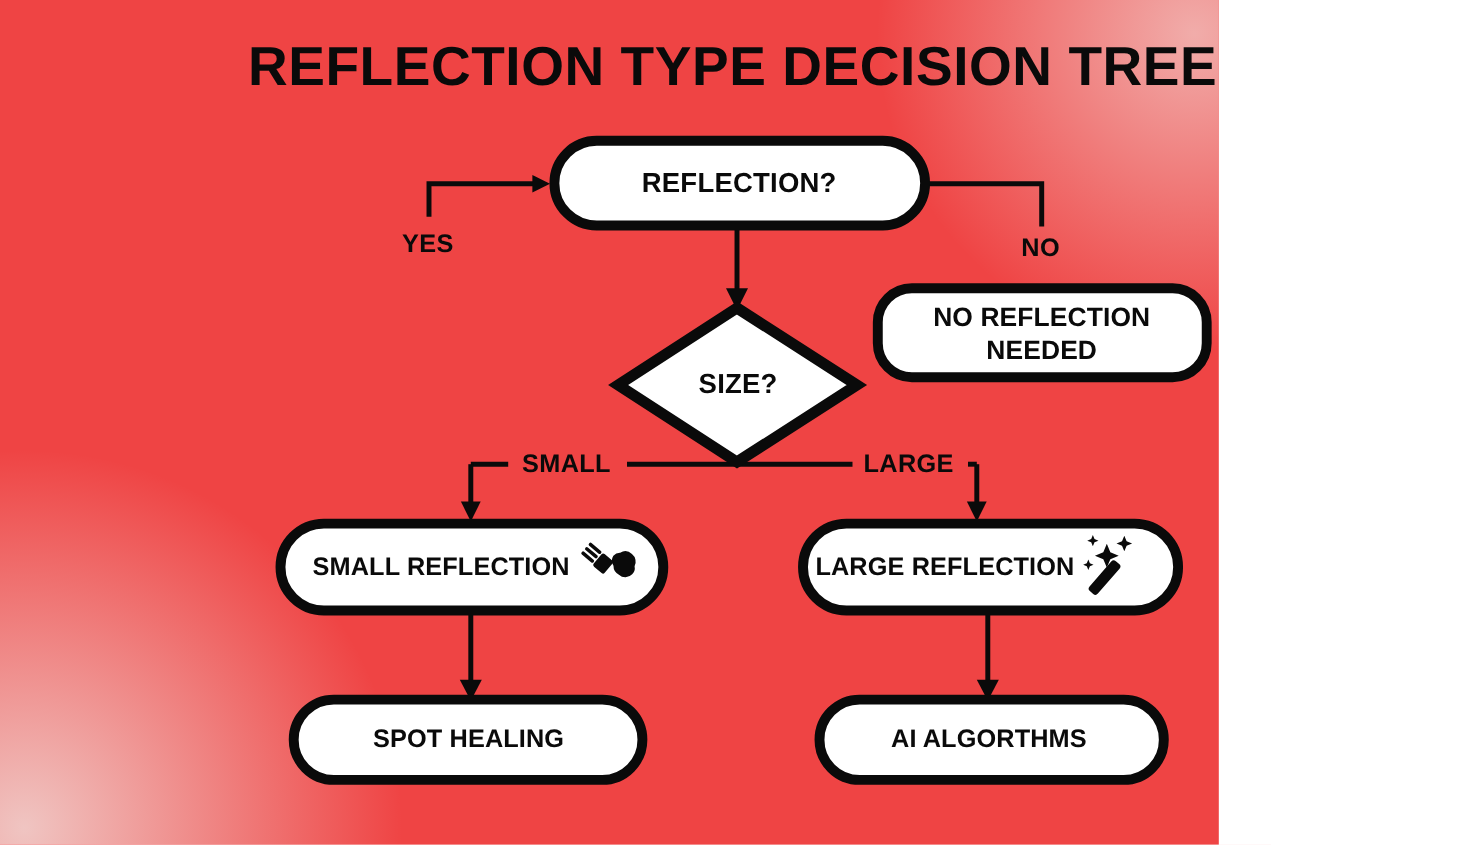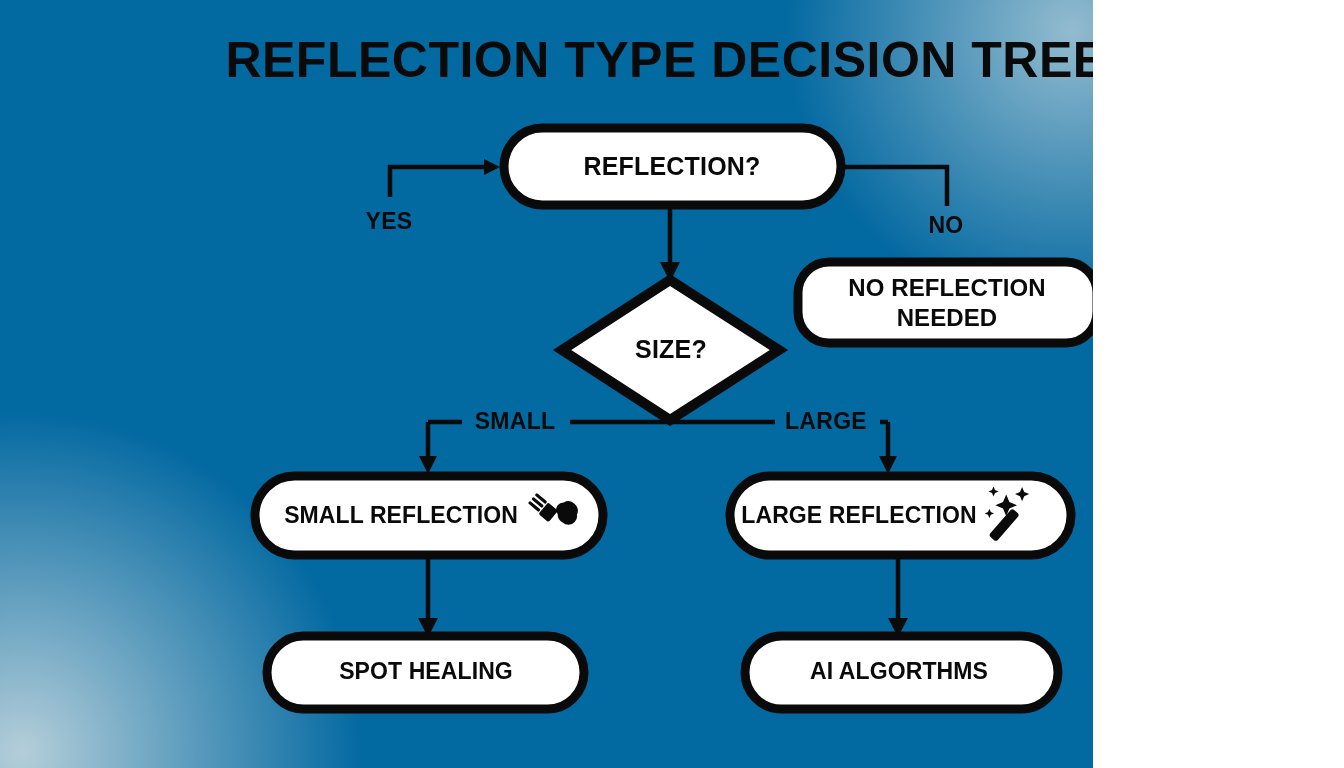--- a/index.html
+++ b/index.html
@@ -4,23 +4,24 @@
 <style>
   html, body {
     margin: 0;
     padding: 0;
     background: #ffffff;
   }
   #page {
     position: relative;
     width: 1093px;
     height: 768px;
-    background: #0369a1;
+    background: #ef4444;
     overflow: hidden;
     font-family: "Liberation Sans", sans-serif;
+    padding-left: 15px;
   }
   #page::before {
     
     content: "";
     position: absolute;
     inset: 0;
     background:
       radial-gradient(circle at 2% 98%, rgba(240,240,236,0.75) 0%, rgba(253,253,252,0) 26%),
       radial-gradient(circle at 98% 4%, rgba(242,242,238,0.6) 0%, rgba(253,253,252,0) 22%);
     pointer-events: none;

